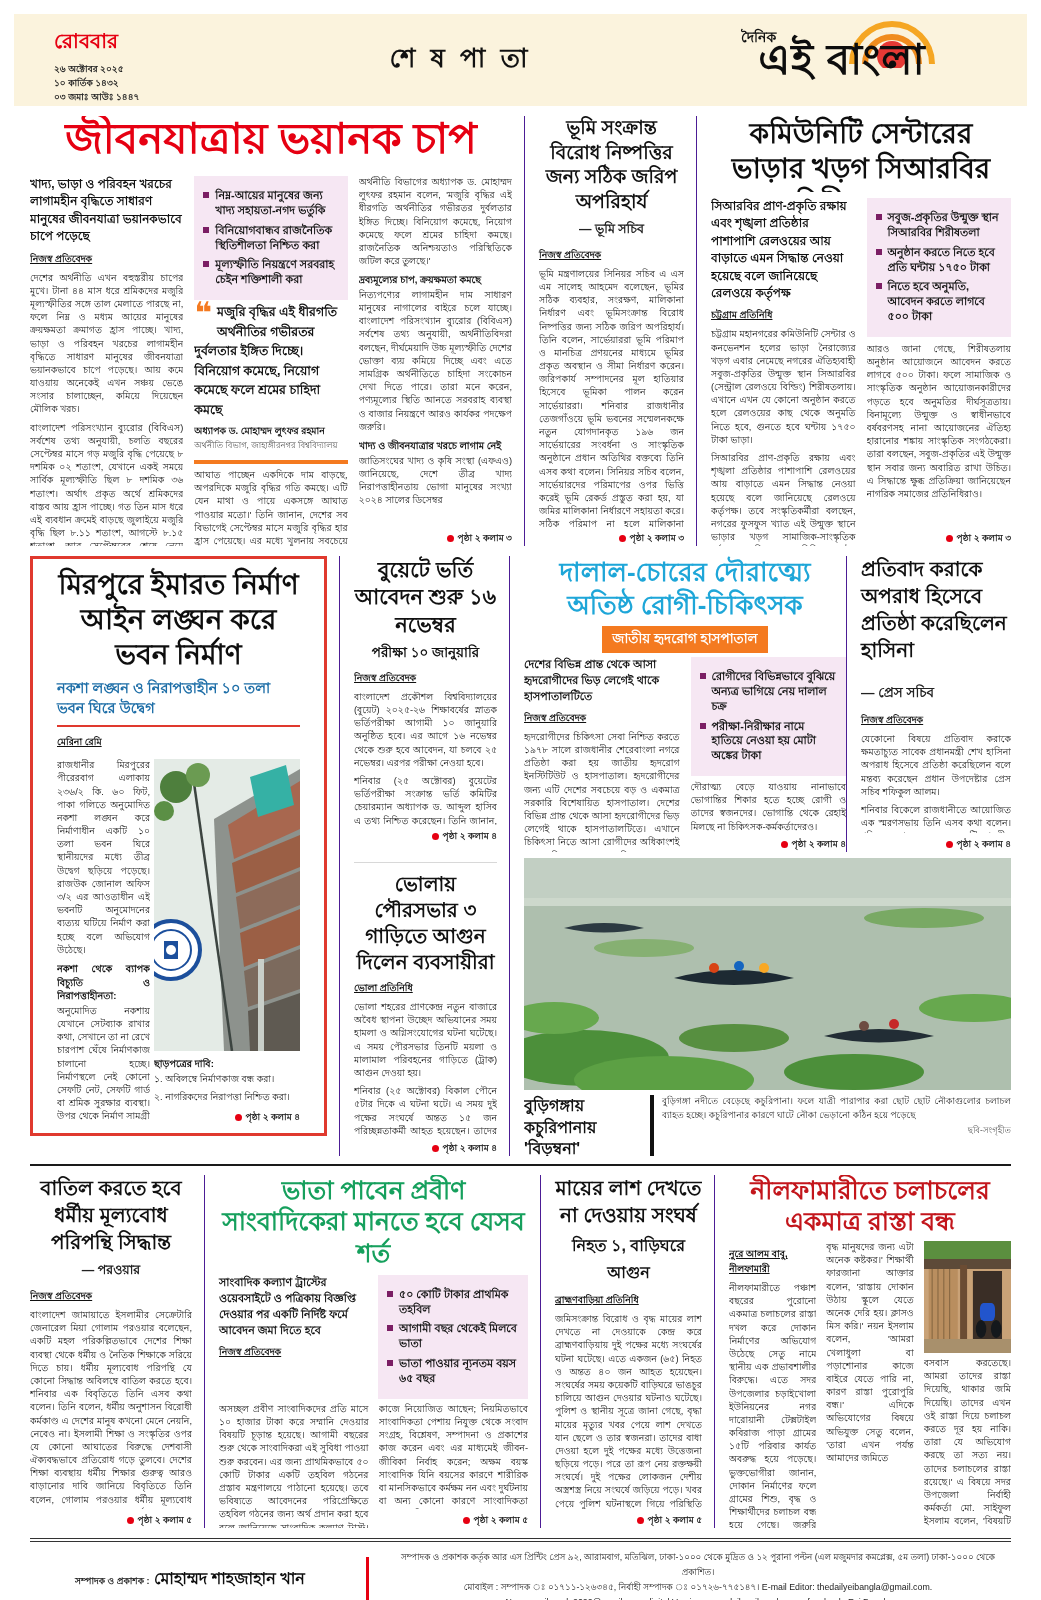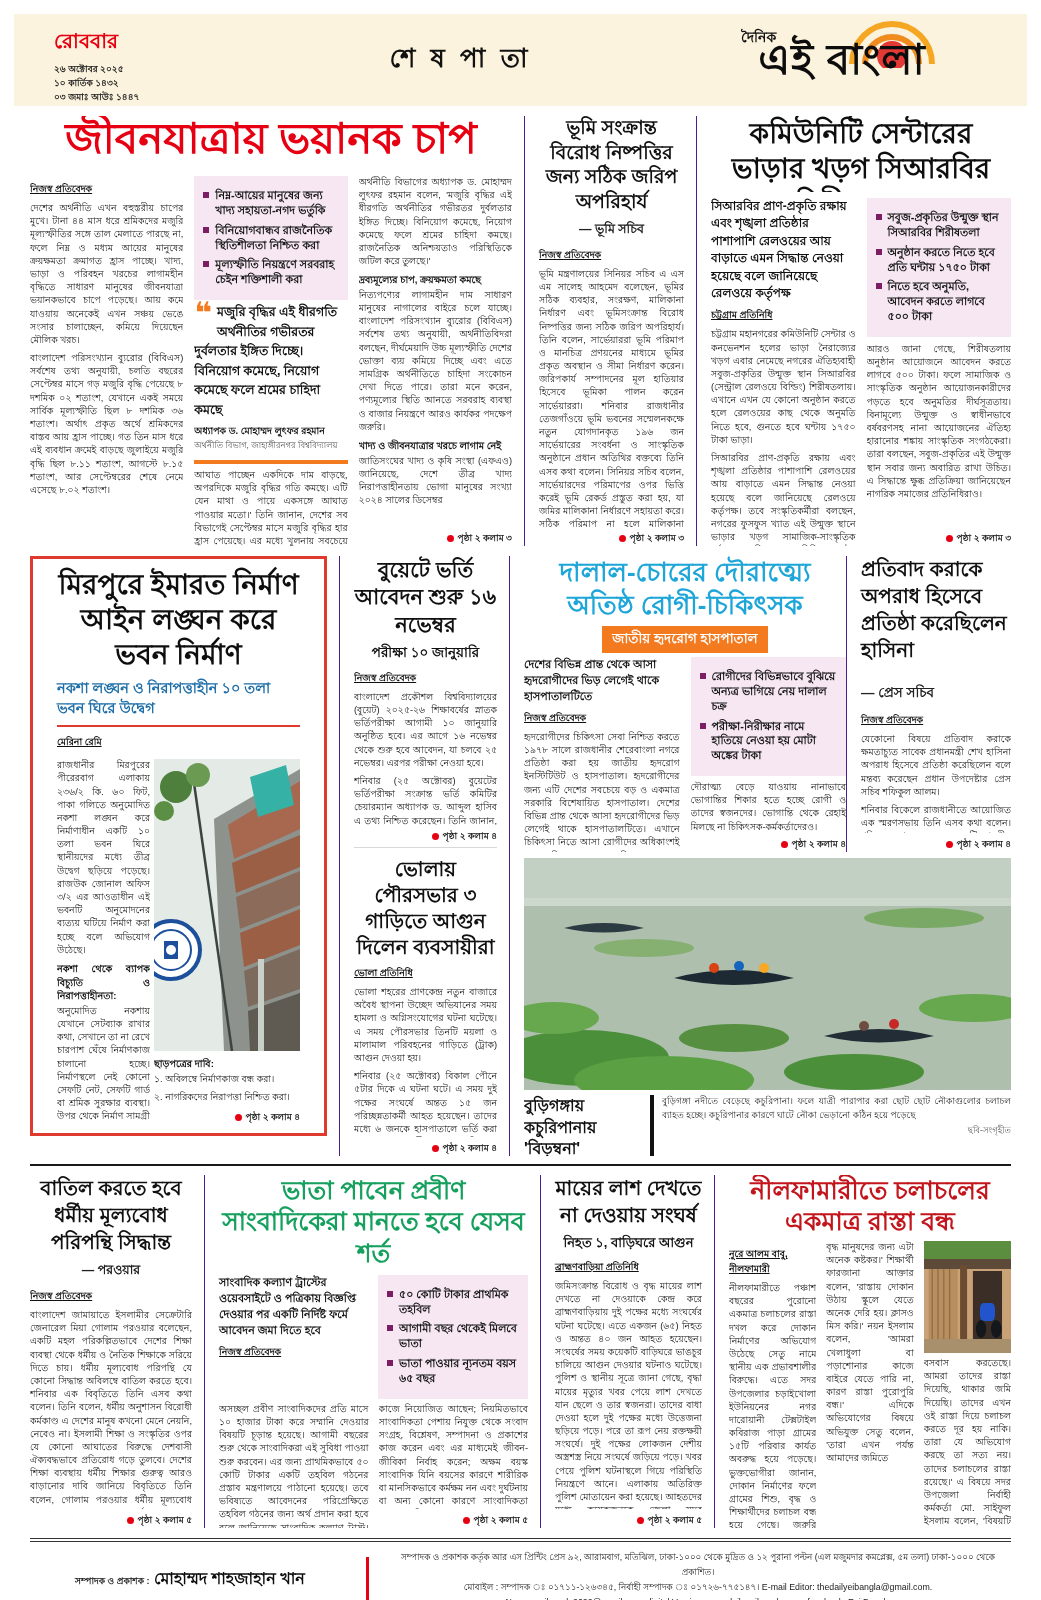--- a/index.html
+++ b/index.html
@@ -63,21 +63,21 @@
   .mid-section { margin:10px 30px 0; height:600px; display:flex; gap:12px; }
   .mirpur-box { width:314px; height:580px; border:3px solid #e0392e; padding:8px 24px; }
   .hl-mirpur { font-size:28px; font-weight:800; text-align:center; line-height:1.25; color:#0e0e0e; }
   .mirpur-kicker { color:#1f6fa8; font-size:14.5px; font-weight:800; line-height:1.35;
                    border-bottom:2px solid #e0392e; padding:7px 0 7px; margin-bottom:2px; }
   .mirpur-cols { display:flex; gap:4px; flex:1; overflow:hidden; margin-top:4px; }
   .mcol1 { flex:1; display:flex; flex-direction:column; overflow:hidden; }
   .mcol2 { width:146px; display:flex; flex-direction:column; overflow:hidden; position:relative; }
   .building-photo { width:146px; height:292px; flex:none; }
   .seal { position:absolute; top:160px; left:-14px; }
-  .mid-col { width:168px; display:flex; flex-direction:column; gap:3px;justify-content:space-between; }
+  .mid-col { width:168px; display:flex; flex-direction:column; gap:18px;justify-content:space-between; }
   .buet-story { height:288px; }
   .hl-buet { font-size:21px; font-weight:800; text-align:center; line-height:1.3; color:#111; }
   .buet-sub { text-align:center; font-size:13.5px; font-weight:800; margin-top:4px; color:#111; }
   .bhola-story { flex:1; border-top:1px solid #d8d8d8; padding-top:8px; }
   .hl-bhola { font-size:20px; font-weight:800; text-align:center; line-height:1.3; color:#111; }
   .right-group { flex:1; display:flex; flex-direction:column; }
   .rg-top { display:flex; height:296px; }
   .hospital-story { width:322px; }
   .hl-hospital { color:#1ea6d8; font-size:26px; font-weight:800; text-align:center; line-height:1.25; }
   .orange-tag { align-self:center; background:#f47a20; color:#fff; font-weight:800; font-size:13.5px; padding:2px 10px; margin:5px auto 4px; display:table; }
@@ -101,21 +101,21 @@
   .allowance-story { width:324px; }
   .hl-allow { color:#16a05d; font-size:25px; font-weight:800; text-align:center; line-height:1.25; }
   .alw-top { display:flex; gap:10px; margin-top:6px; flex:none; }
   .alw-left { flex:1; }
   .alw-left .standfirst { font-size:11px; }
   .alw-bbox { width:150px; }
   .alw-cols { display:flex; gap:10px; flex:1; overflow:hidden; margin-top:4px; }
   .acol { flex:1; display:flex; flex-direction:column; overflow:hidden; }
   .mother-story { width:162px; }
   .hl-mother { font-size:20px; font-weight:800; text-align:center; line-height:1.35; color:#111; }
-  .mother-sub { text-align:center; font-size:13px; font-weight:800; margin-top:4px; color:#111; }
+  .mother-sub { text-align:center; font-size:16px; font-weight:800; margin-top:4px; color:#111; }
   .nilph-story { flex:1; }
   .hl-nilph { color:#c3161c; font-size:25px; font-weight:800; text-align:center; line-height:1.25; height:62px; overflow:hidden; }
   .nilph-cols { display:flex; gap:10px; flex:1; overflow:hidden; margin-top:4px; }
   .ncol { flex:1; display:flex; flex-direction:column; overflow:hidden; }
   .shop-photo { width:100%; height:112px; flex:none; margin-bottom:4px; }
 
   
   .footer { margin:10px 30px 0; border-top:4px double #333; padding-top:8px; display:flex; align-items:center; gap:16px; }
   .footer-left { width:320px; text-align:center; }
   .footer-left .lbl { font-size:9px; font-weight:700; color:#222; }
@@ -148,20 +148,21 @@
       <div class="logo-main">এই বাংলা</div>
     </div>
   </div>
 
   <div class="top-section">
 
     <section class="story lead-story">
       <h1 class="hl-lead">জীবনযাত্রায় ভয়ানক চাপ</h1>
       <div class="lead-cols">
         <div class="lcol">
+          <div class="standfirst">খাদ্য, ভাড়া ও পরিবহন খরচের লাগামহীন বৃদ্ধিতে সাধারণ মানুষের জীবনযাত্রা ভয়ানকভাবে চাপে পড়েছে</div>
           <div class="byline">নিজস্ব প্রতিবেদক</div>
           <div class="body-text fill">
             <p>দেশের অর্থনীতি এখন বহুস্তরীয় চাপের মুখে। টানা ৪৪ মাস ধরে শ্রমিকদের মজুরি মূল্যস্ফীতির সঙ্গে তাল মেলাতে পারছে না, ফলে নিম্ন ও মধ্যম আয়ের মানুষের ক্রয়ক্ষমতা ক্রমাগত হ্রাস পাচ্ছে। খাদ্য, ভাড়া ও পরিবহন খরচের লাগামহীন বৃদ্ধিতে সাধারণ মানুষের জীবনযাত্রা ভয়ানকভাবে চাপে পড়েছে। আয় কমে যাওয়ায় অনেকেই এখন সঞ্চয় ভেঙে সংসার চালাচ্ছেন, কমিয়ে দিয়েছেন মৌলিক খরচ।</p>
             <p>বাংলাদেশ পরিসংখ্যান ব্যুরোর (বিবিএস) সর্বশেষ তথ্য অনুযায়ী, চলতি বছরের সেপ্টেম্বর মাসে গড় মজুরি বৃদ্ধি পেয়েছে ৮ দশমিক ০২ শতাংশ, যেখানে একই সময়ে সার্বিক মূল্যস্ফীতি ছিল ৮ দশমিক ৩৬ শতাংশ। অর্থাৎ প্রকৃত অর্থে শ্রমিকদের বাস্তব আয় হ্রাস পাচ্ছে। গত তিন মাস ধরে এই ব্যবধান ক্রমেই বাড়ছে জুলাইয়ে মজুরি বৃদ্ধি ছিল ৮.১১ শতাংশ, আগস্টে ৮.১৫ শতাংশ, আর সেপ্টেম্বরের শেষে নেমে এসেছে ৮.০২ শতাংশ।</p>
 
           </div>
         </div>
         <div class="lcol">
           <div class="bbox">
             <div class="bitem">

